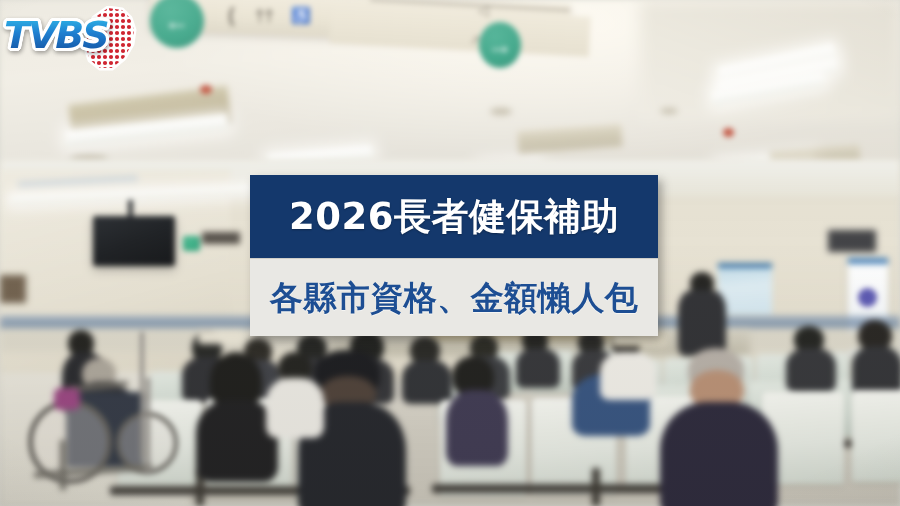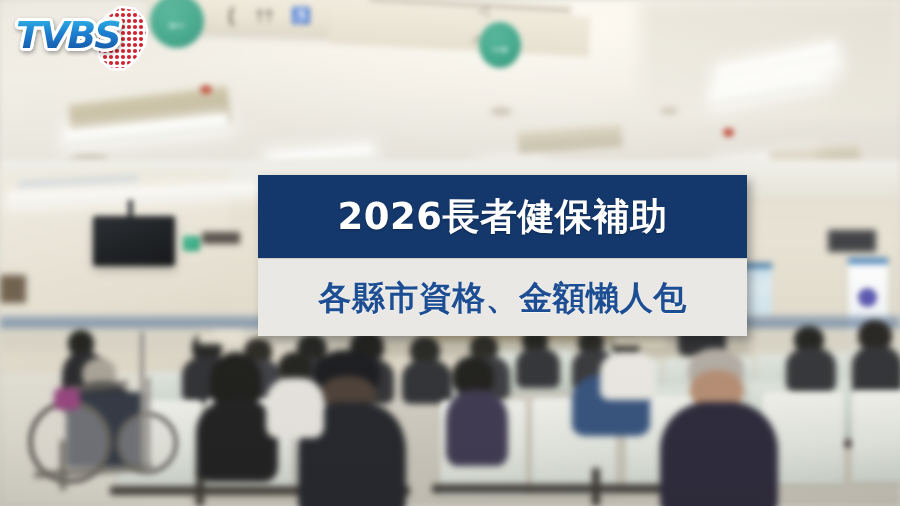--- a/index.html
+++ b/index.html
@@ -246,21 +246,21 @@
     position:absolute; inset:0; pointer-events:none;
     background:radial-gradient(ellipse 120% 110% at 50% 45%, rgba(0,0,0,0) 55%, rgba(30,28,24,.16) 100%);
   }
   .warm {
     position:absolute; inset:0; pointer-events:none;
     background:linear-gradient(180deg, rgba(255,250,238,.22) 0%, rgba(255,250,240,.05) 40%, rgba(120,115,100,.08) 100%);
   }
 
   
   #title-card {
-    position:absolute; left:258px; top:175px; width:489px;
+    position:absolute; left:250px; top:175px; width:408px;
     box-shadow:4px 5px 9px rgba(25,25,25,.35);
     overflow:hidden;
   }
   #title-bar {
     background:#14386c;
     height:83px;
     display:flex; align-items:center; justify-content:center;
   }
   #title-main {
     color:#ffffff;
@@ -284,21 +284,21 @@
     font-weight:700;
     letter-spacing:.5px;
     line-height:1;
     white-space:nowrap;
     font-family:"DejaVu Sans","Liberation Sans",sans-serif;
     text-shadow:0 1px 0 rgba(255,255,255,.55);
   }
 
   
   #logo {
-    position:absolute; left:12px; top:4px; width:146px; height:74px;
+    position:absolute; left:0; top:4px; width:146px; height:74px;
   }
   #logo-taiwan {
     position:absolute; left:78px; top:2px; width:64px; height:66px;
   }
   #logo-text-wrap {
     position:absolute; left:4px; top:12px;
   }
   #logo-tvbs {
     font-family:"DejaVu Sans","Liberation Sans",sans-serif;
     font-size:38px; font-weight:700; font-style:italic;

